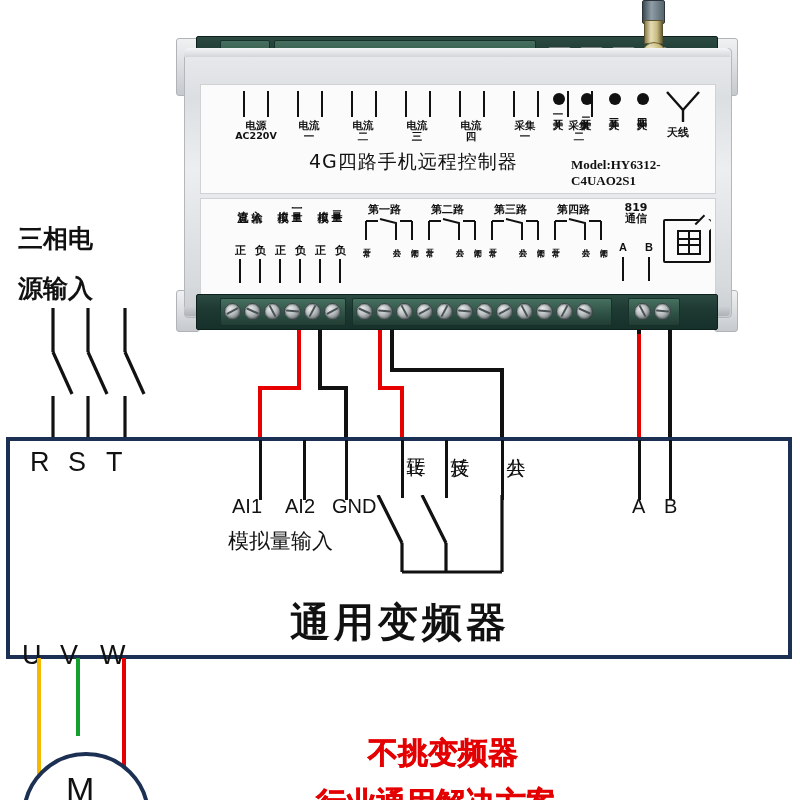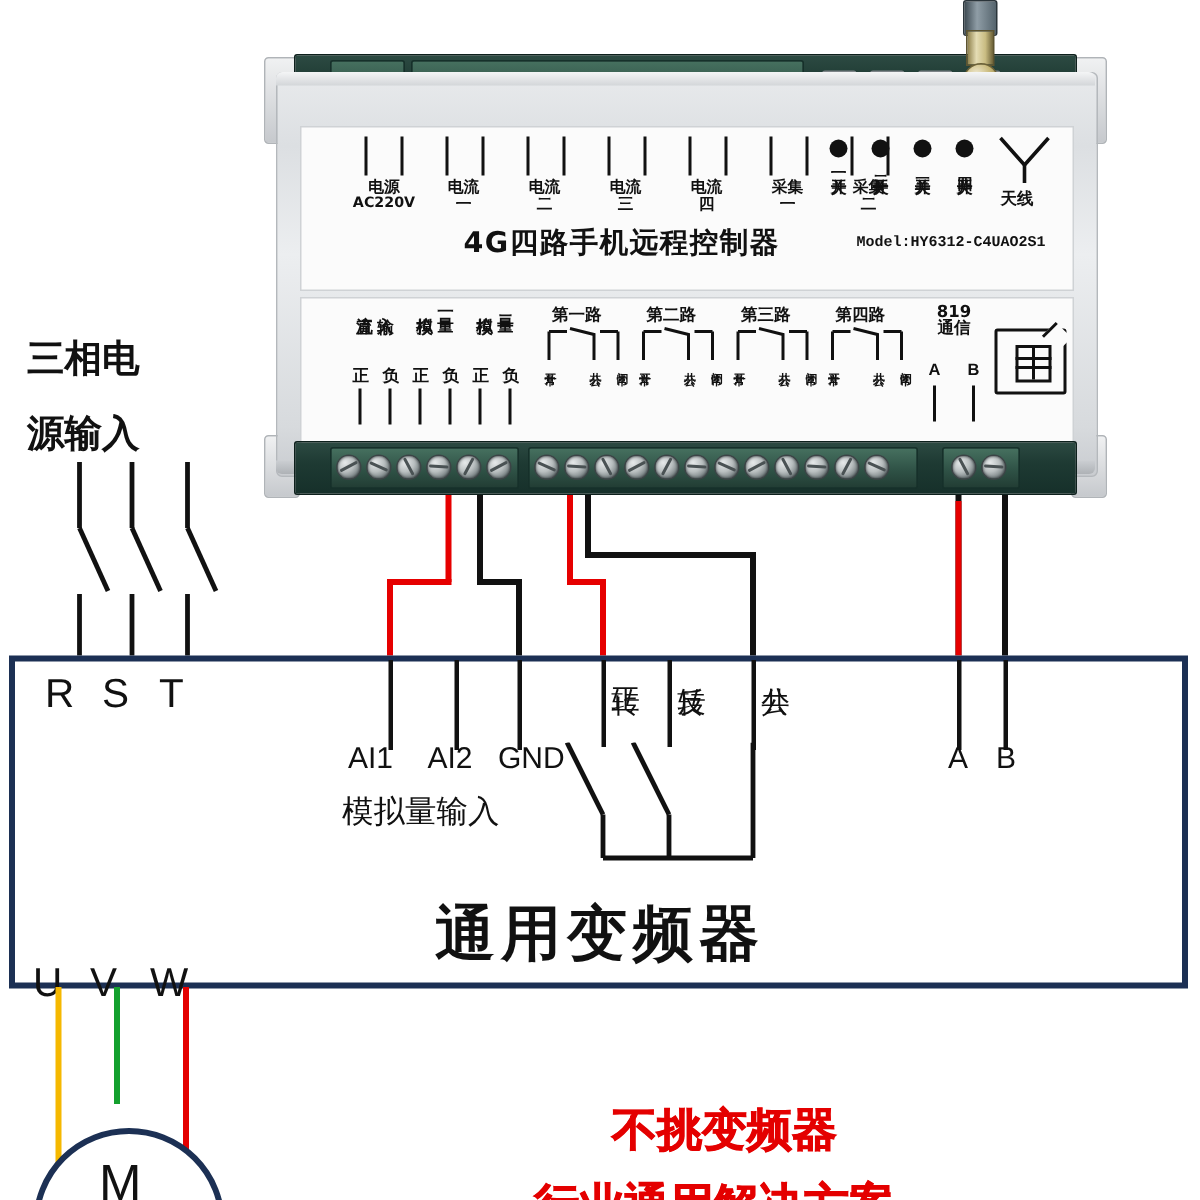--- a/index.html
+++ b/index.html
@@ -82,24 +82,24 @@
      font-family:"DejaVu Sans","Liberation Sans",sans-serif;white-space:nowrap;}
   .lbl-vert{position:absolute;font-size:10.5px;font-weight:bold;color:#111;
      font-family:"DejaVu Sans","Liberation Sans",sans-serif;
      writing-mode:vertical-rl;text-orientation:upright;line-height:1;letter-spacing:-1px;}
   .lbl-vs{position:absolute;font-size:8px;font-weight:bold;color:#111;
      font-family:"DejaVu Sans","Liberation Sans",sans-serif;
      writing-mode:vertical-rl;text-orientation:upright;line-height:1;letter-spacing:-1px;}
   .lbl-h{position:absolute;font-size:10px;font-weight:bold;color:#111;
      font-family:Liberation Sans, sans-serif;white-space:nowrap;}
 
-  .prod-title{position:absolute;font-size:19px;font-weight:bold;color:#111;
+  .prod-title{position:absolute;font-size:19px;font-weight:normal;color:#111;
      font-family:"DejaVu Sans","Liberation Sans",sans-serif;letter-spacing:1px;}
-  .model-txt{position:absolute;font-size:10px;font-weight:bold;color:#111;
-     font-family:Liberation Mono, monospace;}
+  .model-txt{position:absolute;font-size:13px;font-weight:bold;color:#111;
+     font-family:Liberation Serif, serif;}
   .serial-txt{position:absolute;font-size:11px;font-weight:bold;color:#111;
      font-family:"DejaVu Sans","Liberation Sans",sans-serif;}
 
   
   .sim{position:absolute;width:44px;height:40px;border:2.5px solid #111;
      border-radius:2px;background:#fbfbfb;}
   .sim-notch{position:absolute;right:-3px;top:-3px;width:13px;height:13px;
      background:#fbfbfb;border-left:2.5px solid #111;transform:rotate(45deg);}
   .sim-chip{position:absolute;left:12px;top:9px;width:20px;height:21px;border:2px solid #111;}
   .sim-chip::before{content:"";position:absolute;left:-2px;top:6px;width:24px;height:2px;background:#111;}
@@ -127,21 +127,21 @@
      font-family:"Liberation Sans",sans-serif;white-space:nowrap;}
   .ann-cn{position:absolute;font-size:21px;color:#111;
      font-family:"DejaVu Sans","Liberation Sans",sans-serif;white-space:nowrap;}
   .ann-vert{position:absolute;font-size:19px;color:#111;
      font-family:"DejaVu Sans","Liberation Sans",sans-serif;
      writing-mode:vertical-rl;text-orientation:upright;line-height:1.05;}
 
   
   .redtxt{position:absolute;font-size:30px;font-weight:bold;color:#e40000;
      font-family:"DejaVu Sans","Liberation Sans",sans-serif;
-     -webkit-text-stroke:0.6px #e40000;white-space:nowrap;margin-left:40px;}
+     -webkit-text-stroke:0.6px #e40000;white-space:nowrap;}
 
   
   .motor-circ{position:absolute;border:4px solid #1c3054;border-radius:50%;background:#fff;}
   .motor-m{position:absolute;font-size:34px;color:#111;
      font-family:"Liberation Sans",sans-serif;}
 </style>
 </head>
 <body>
 
 <div id="stage">

